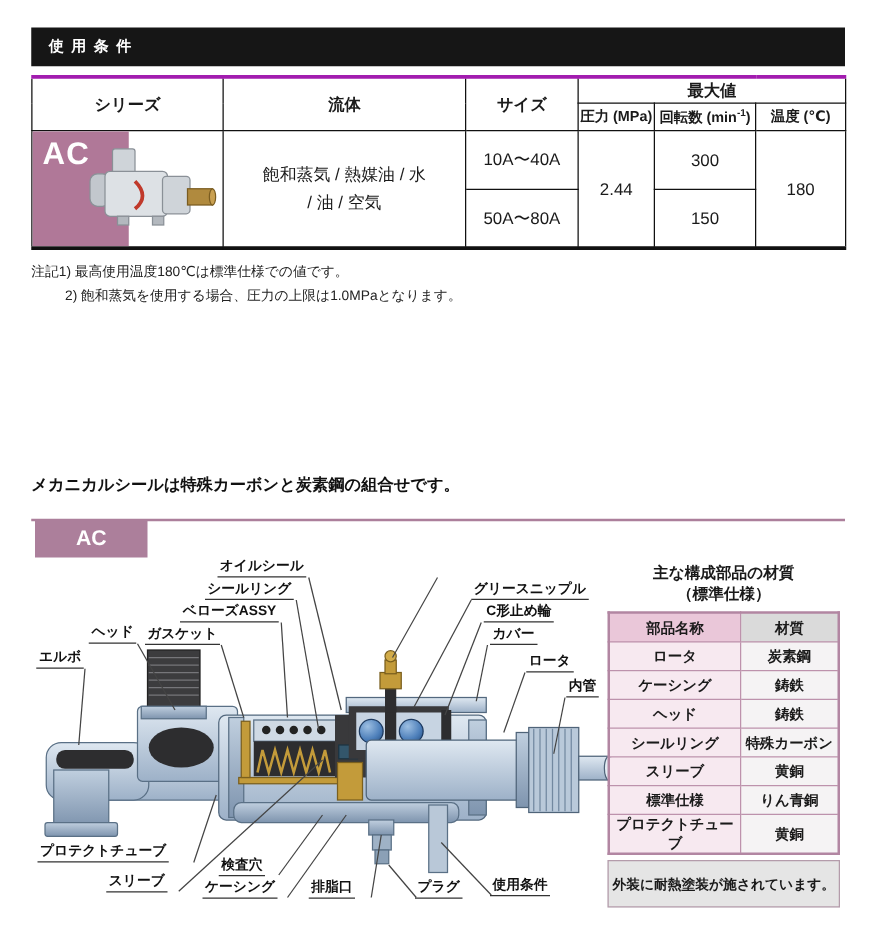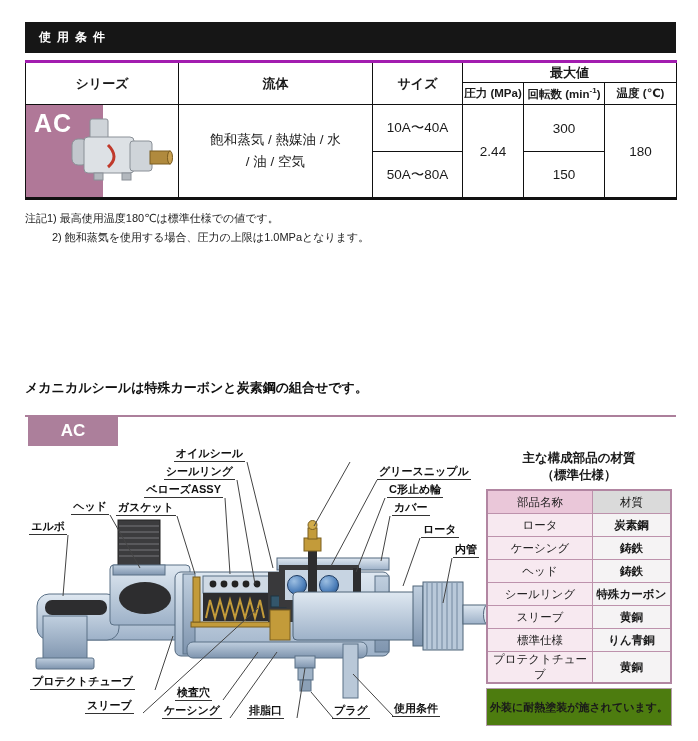--- a/index.html
+++ b/index.html
@@ -42,29 +42,29 @@
   
   .diagram{position:absolute;left:15px;top:446px;width:475px;height:295px;}
   .diagram svg{position:absolute;left:0;top:0;}
   .dlabel{position:absolute;font-size:11px;font-weight:600;color:#111;border-bottom:1.2px solid #333;
           padding:0 2px 1px;white-space:nowrap;line-height:1.15;background:rgba(255,255,255,0);}
 
   
   .mat-title{position:absolute;left:486px;top:450px;width:186px;text-align:center;font-size:12.5px;
              font-weight:bold;line-height:1.35;}
   table.mat{position:absolute;left:486px;top:489px;width:186px;border-collapse:collapse;border:2px solid #b286a2;}
-  table.mat th,table.mat td{border:1px solid #bd92ac;height:22px;font-size:11.5px;font-weight:normal;
+  table.mat th,table.mat td{border:1px solid #bd92ac;height:22px;font-size:11.5px;font-weight:bold;
              text-align:center;vertical-align:middle;padding:0;}
   table.mat th.part{background:#eac7d9;width:104px;}
   table.mat th.mat-h{background:#dadada;}
   table.mat td.part{background:#f7e9f0;}
   table.mat td.matv{background:#f5f3f4;font-weight:600;}
   .mat-note{position:absolute;left:486px;top:688px;width:186px;height:38px;border:1.5px solid #b49cab;
             box-sizing:border-box;display:flex;align-items:center;justify-content:center;
-            font-size:11px;font-weight:bold;background:#4d7c0f;}
+            font-size:11px;font-weight:bold;background:#e5e5e5;}
 </style>
 </head>
 <body>
 
 <div class="page">
 
   <div class="bar" id="bar1">
     <span>使用条件</span>
   </div>
 

